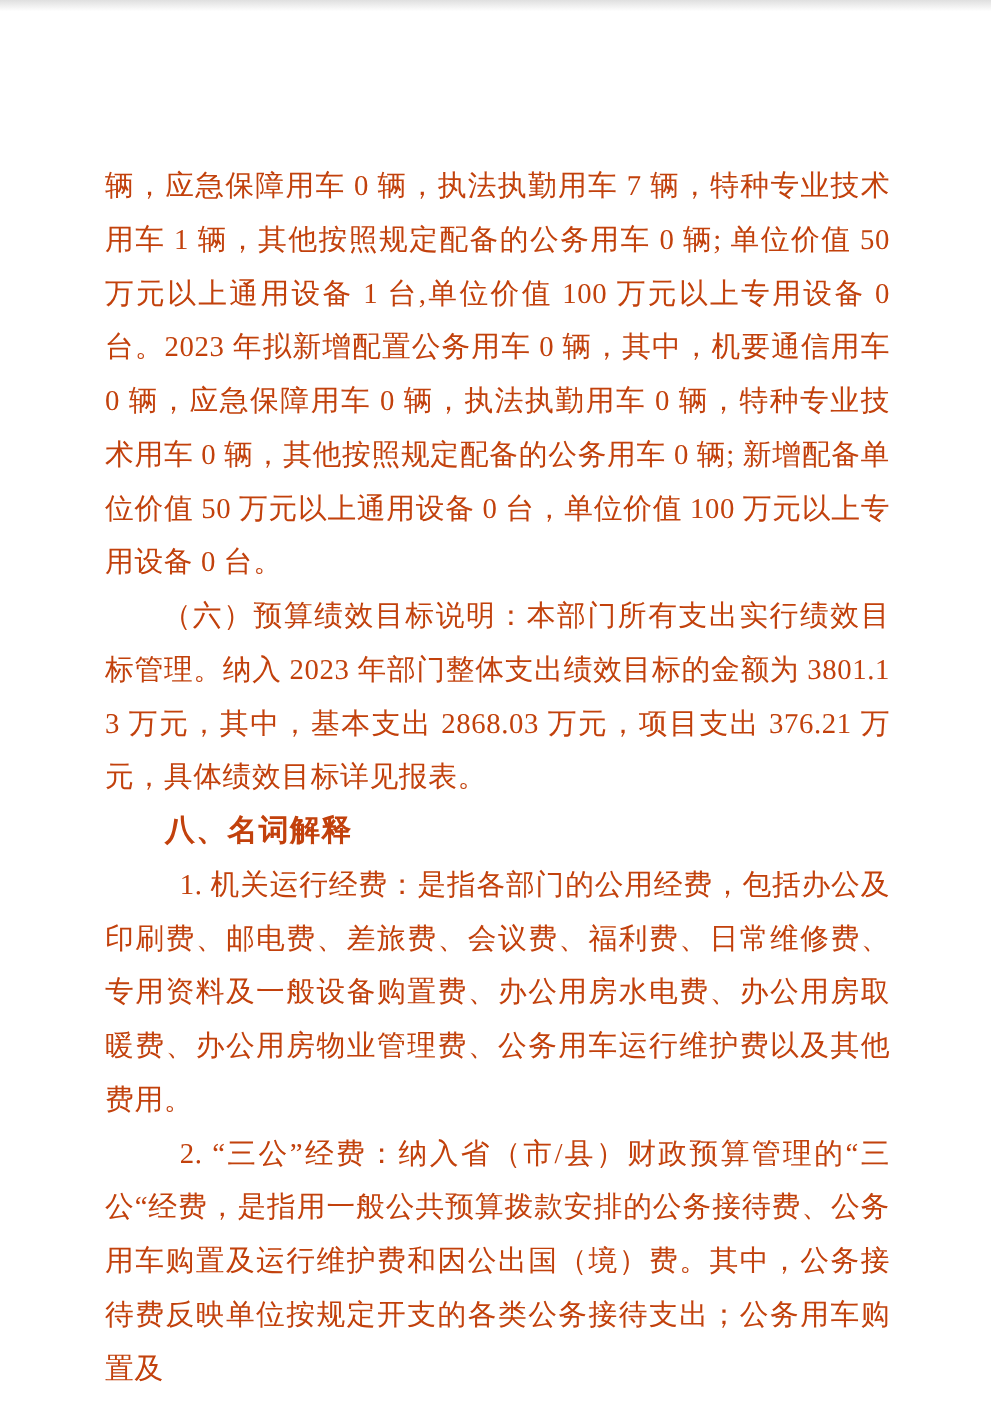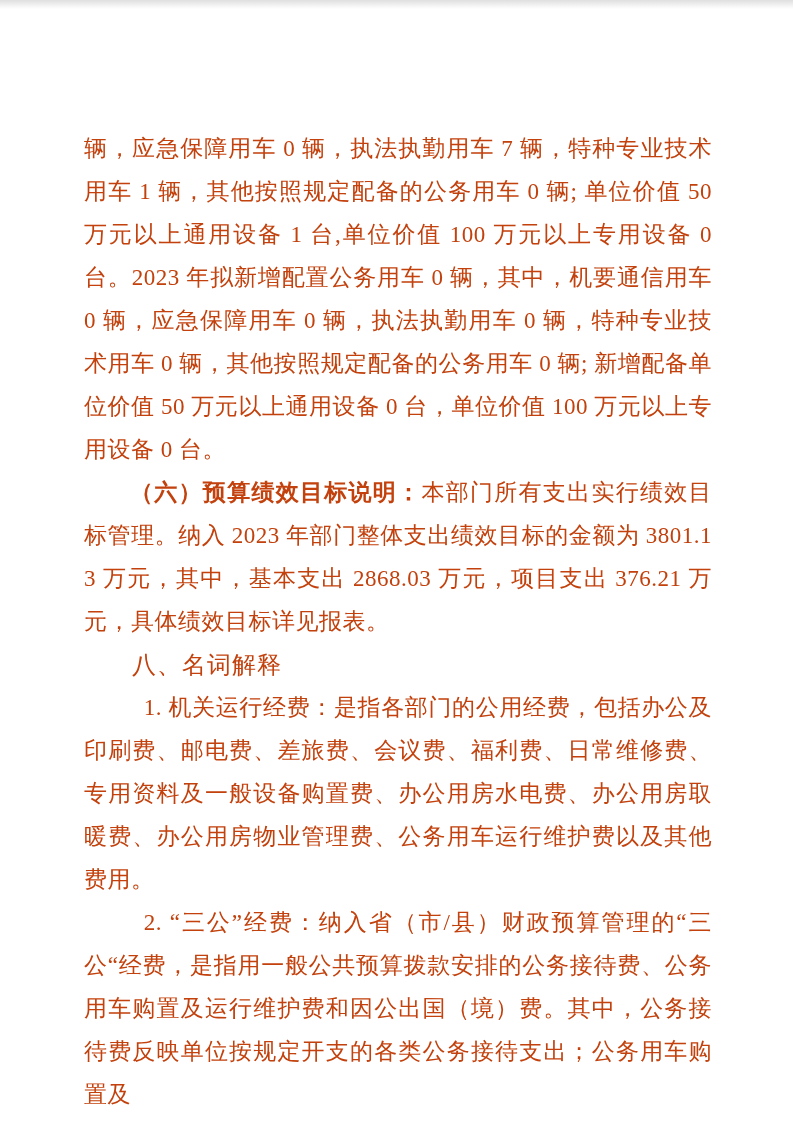--- a/index.html
+++ b/index.html
@@ -35,28 +35,28 @@
     line-height: 43px;
     text-align: justify;
     text-justify: inter-ideograph;
     letter-spacing: 0.5px;
     word-break: break-all;
   }
   p.para.indent { text-indent: 2em; }
   p.para.indent-item { text-indent: 2.6em; }
   .lead {
     font-family: "Liberation Sans", "DejaVu Sans", sans-serif;
-    font-weight: 700;
+    font-weight: 400;
     letter-spacing: 0.5px;
   }
   h2.heading {
     margin: 0;
     font-size: 24px;
     line-height: 43px;
-    font-weight: 400;
+    font-weight: 700;
     font-family: "Liberation Sans", "DejaVu Sans", sans-serif;
     text-indent: 2em;
     letter-spacing: 1px;
   }
 </style>
 </head>
 <body>
 
 <div class="page">
   <div class="scan-edge"></div>

